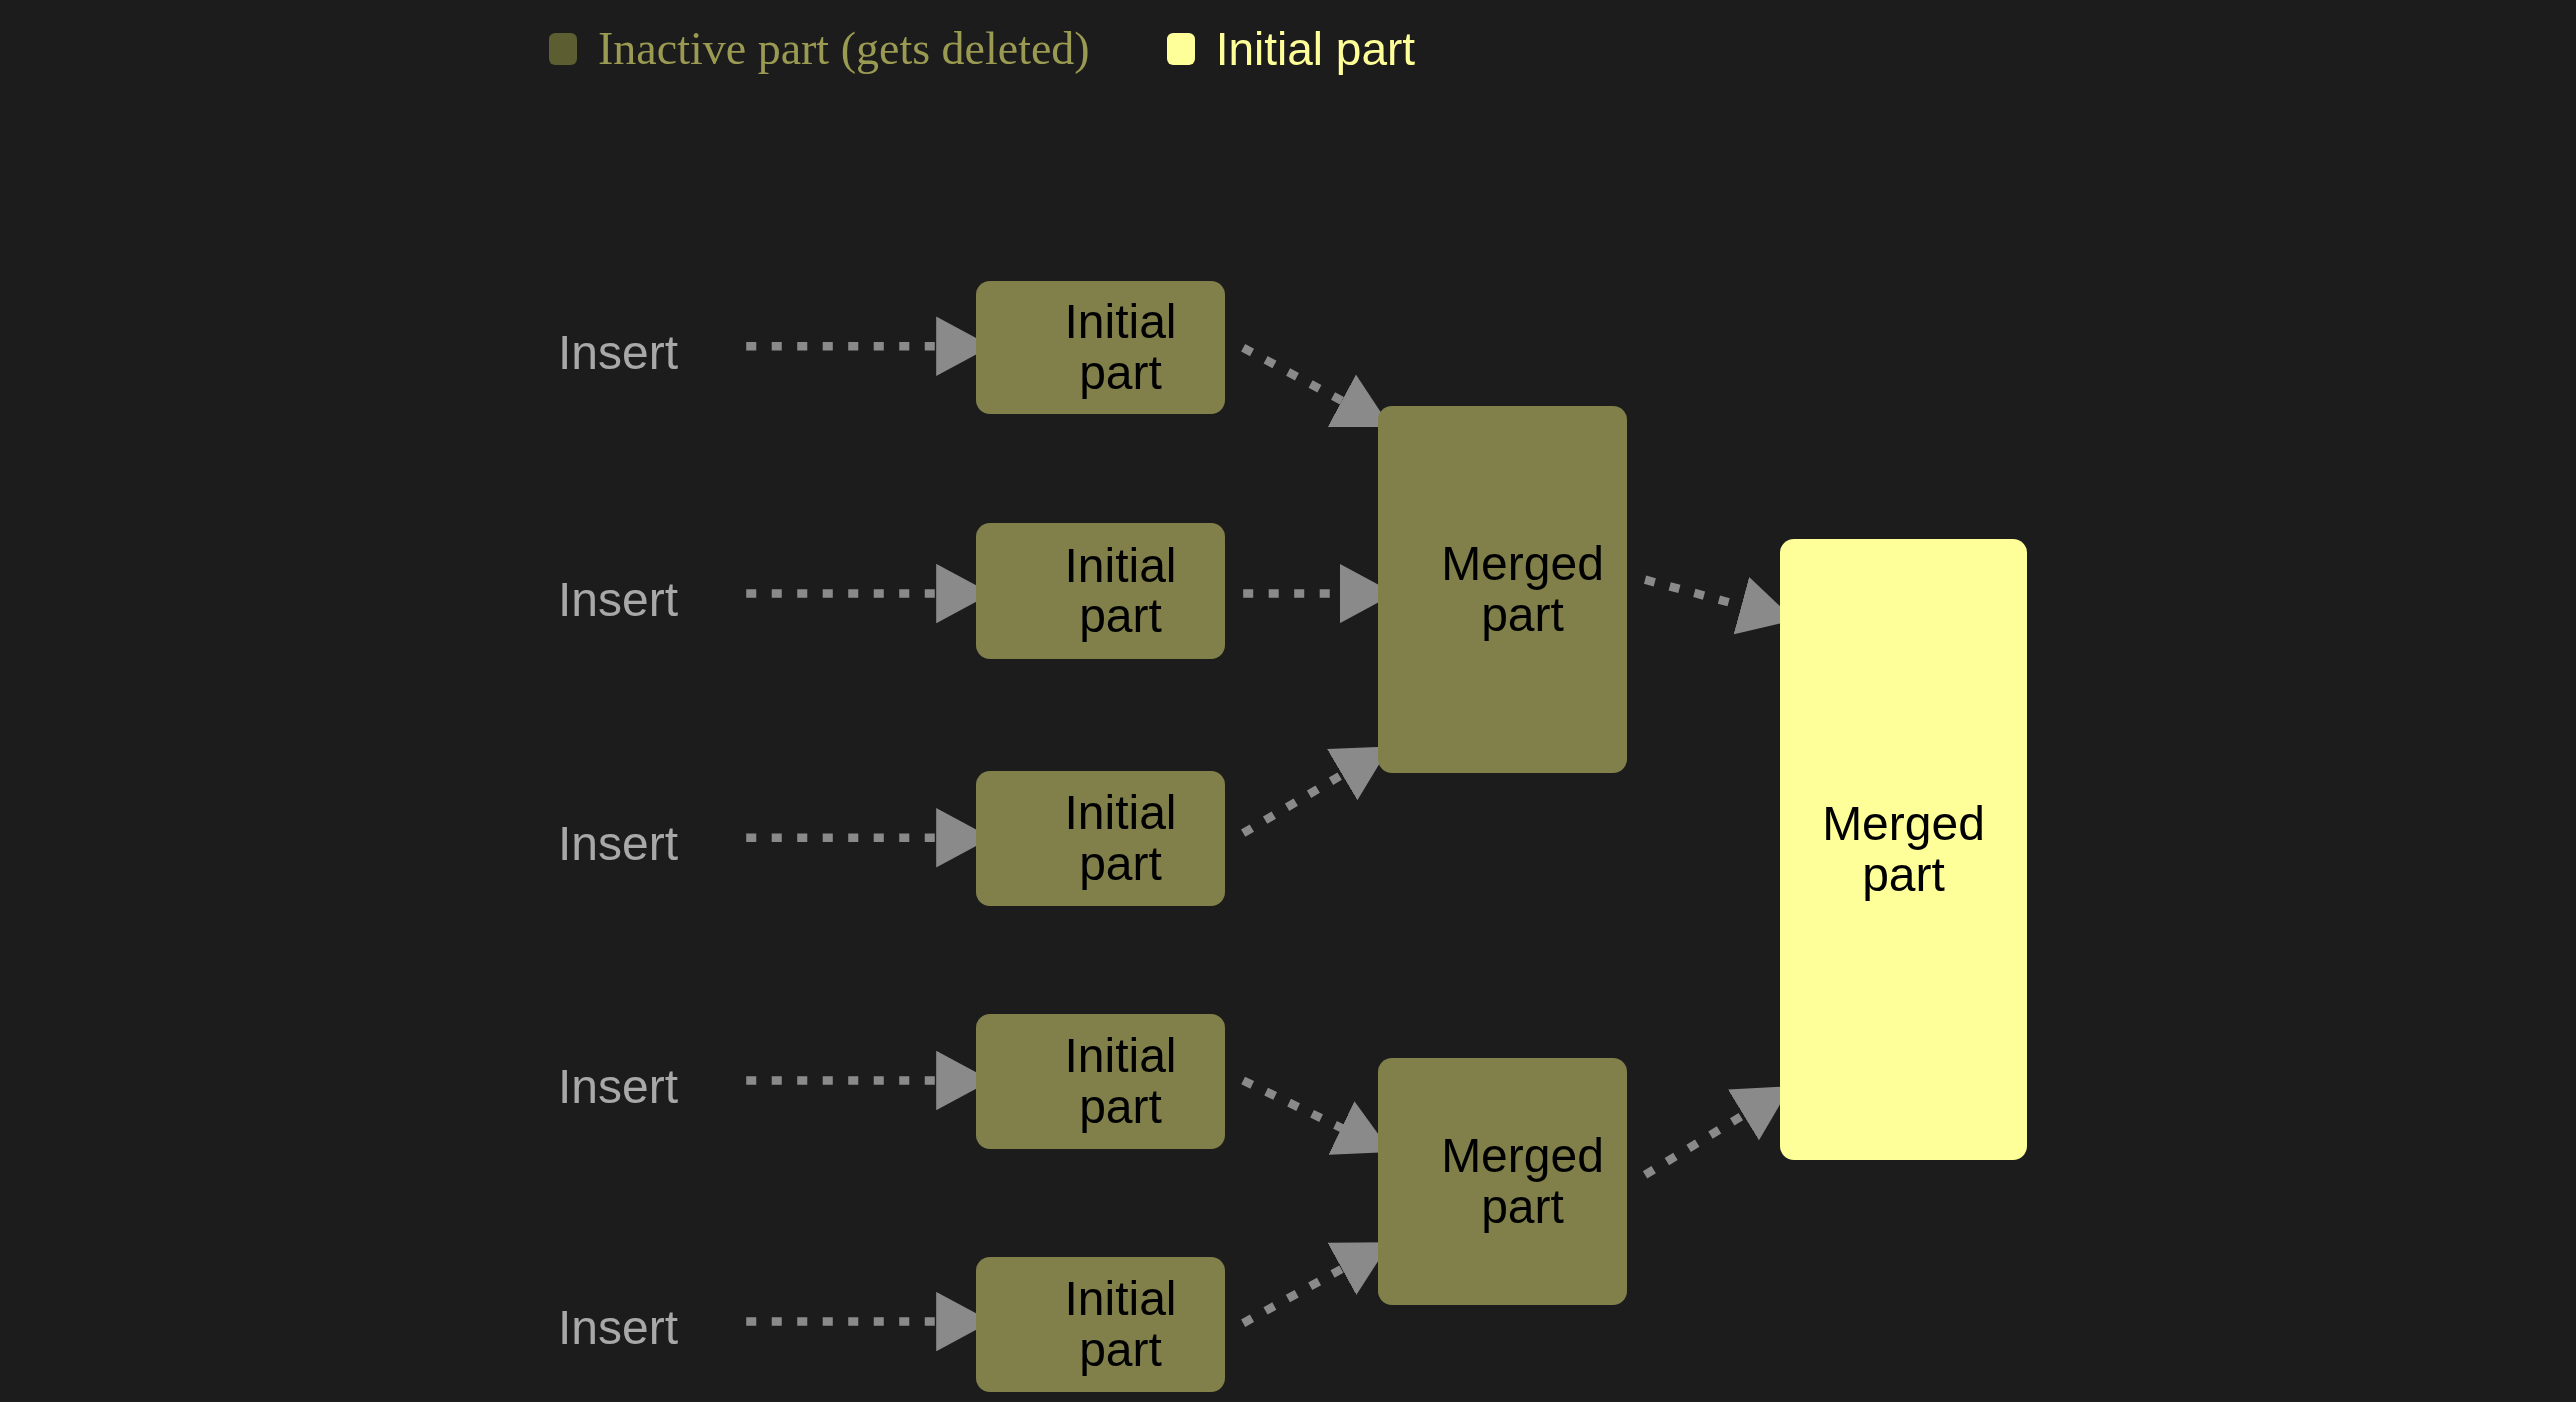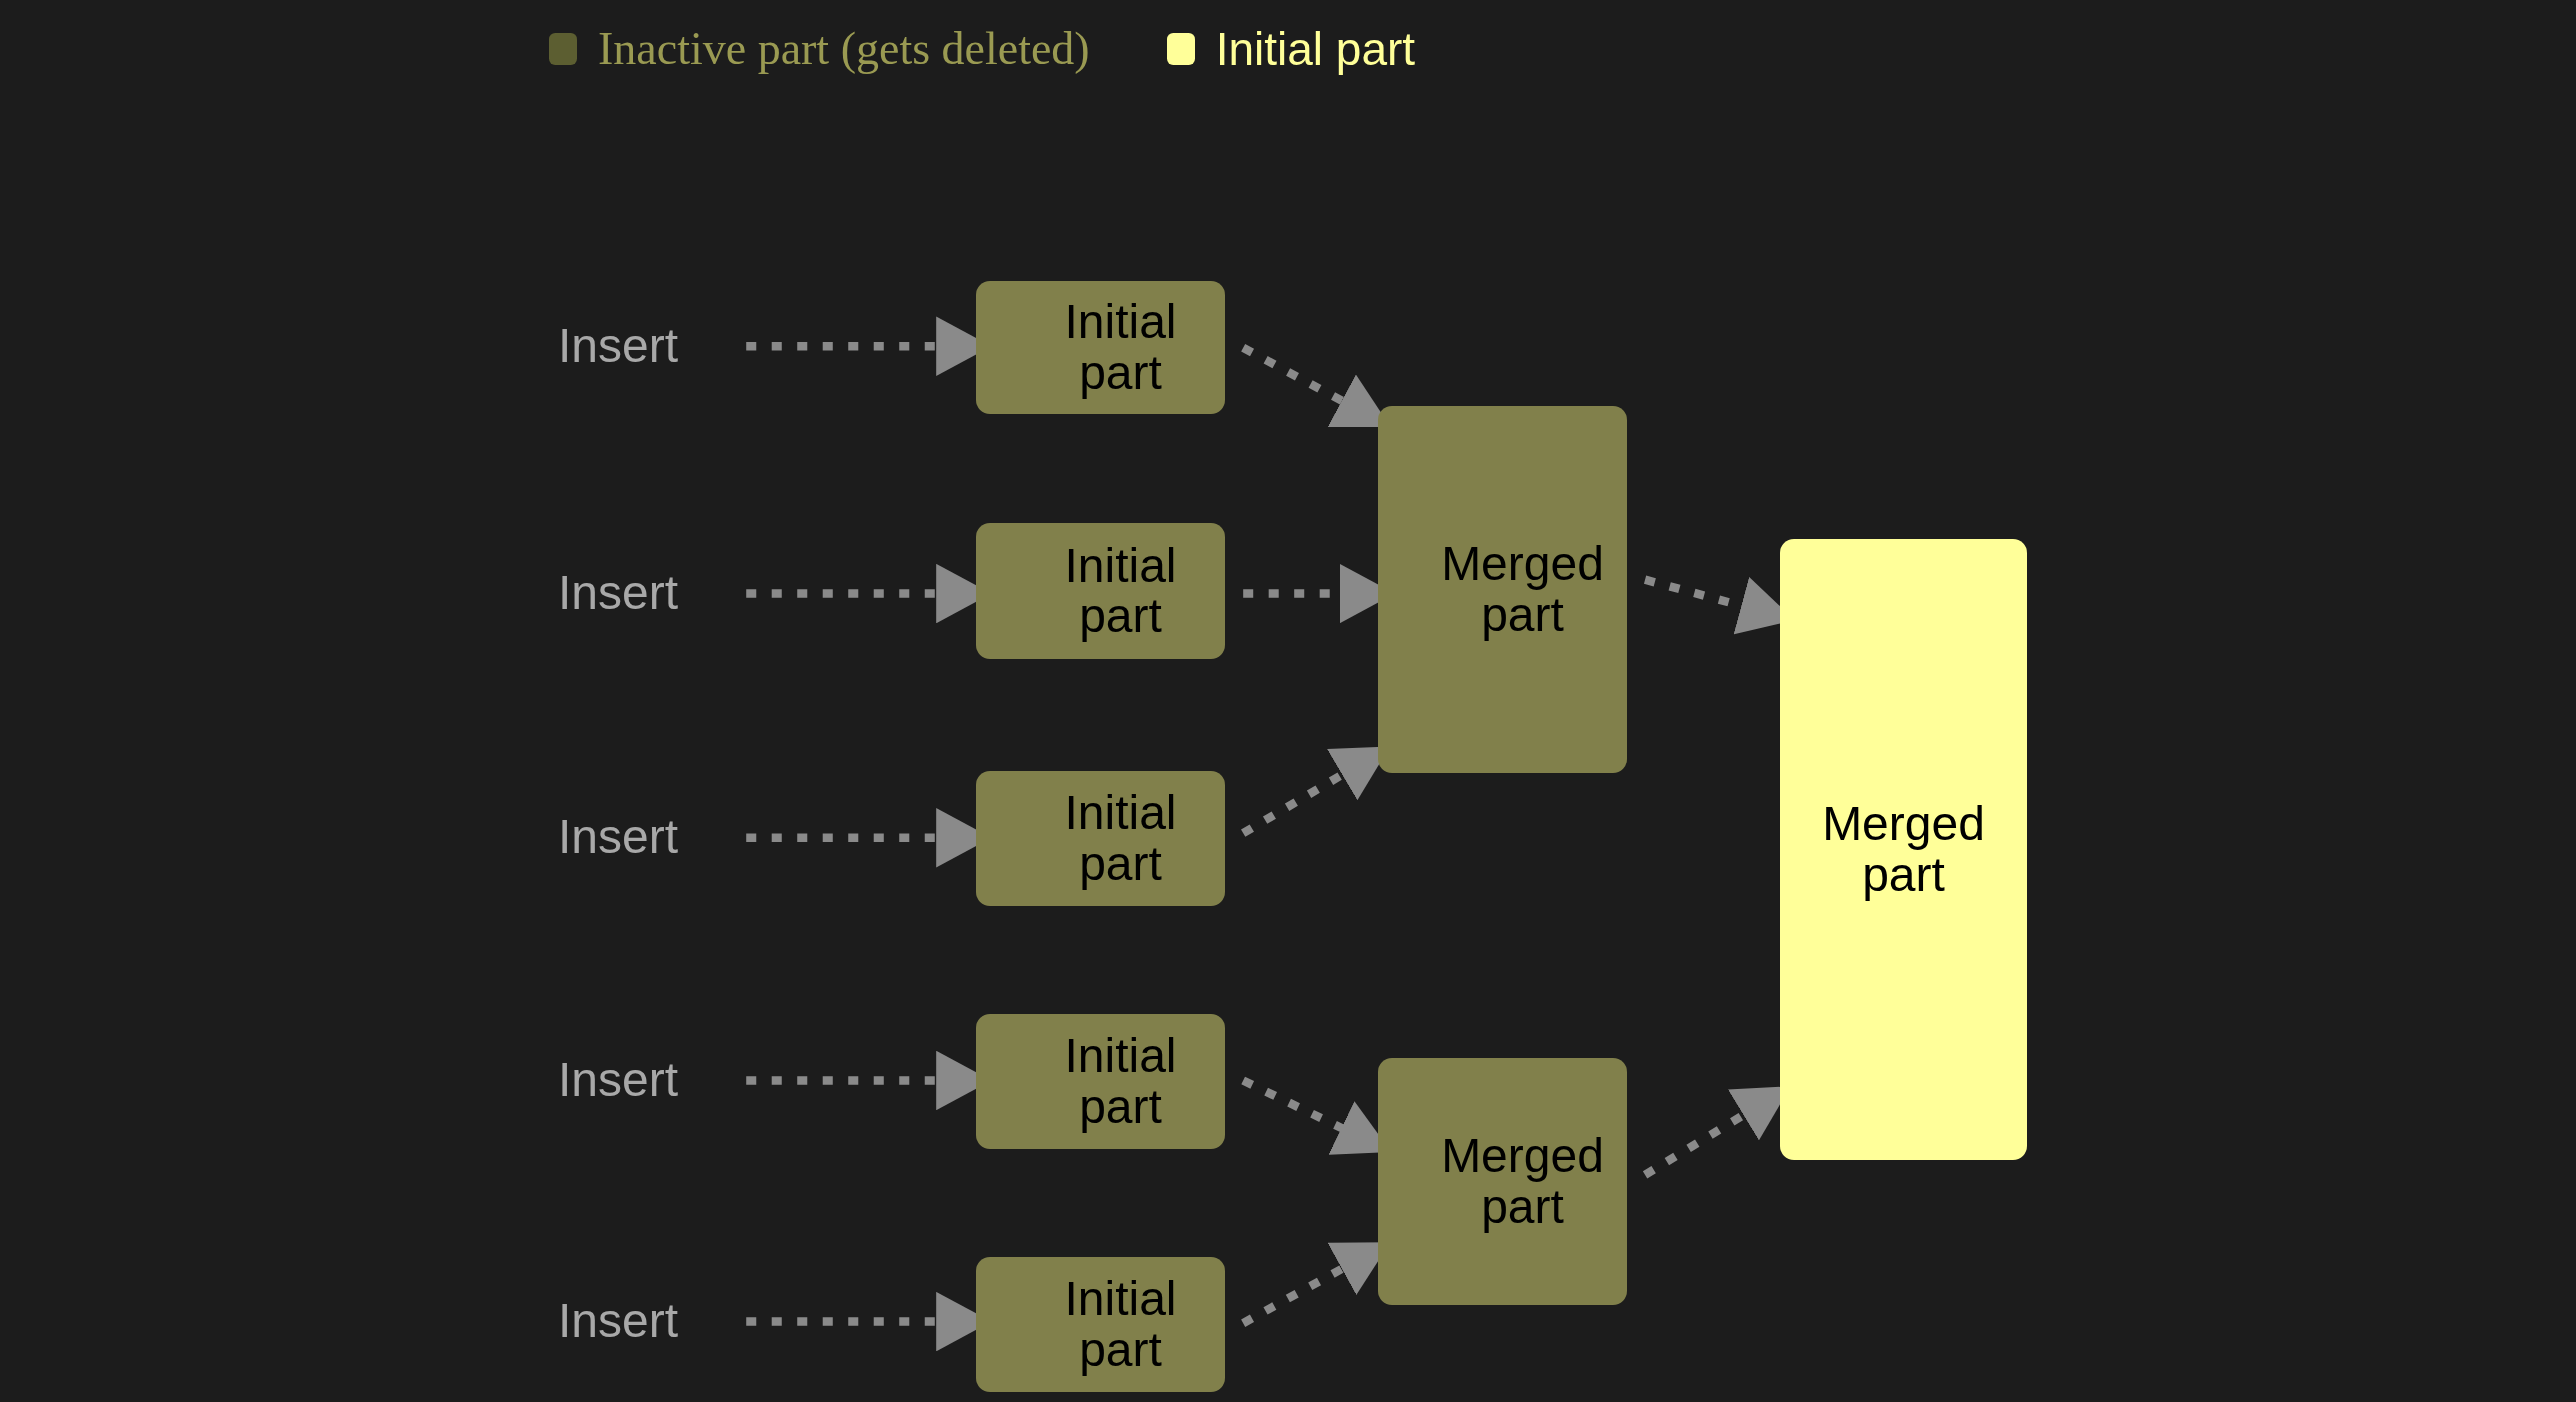--- a/index.html
+++ b/index.html
@@ -68,20 +68,21 @@
   .merged-part  { font-size: 48px; }
   .merged-active{ font-size: 48px; }
 
   
   .insert-label {
     position: absolute;
     color: #a8a8a8;
     font-size: 48px;
     line-height: 1;
     white-space: nowrap;
+    margin-top: 7px;
   }
 
   
   .arrow-svg {
     position: absolute;
     left: 0;
     top: 0;
     width: 2576px;
     height: 1402px;
     pointer-events: none;

